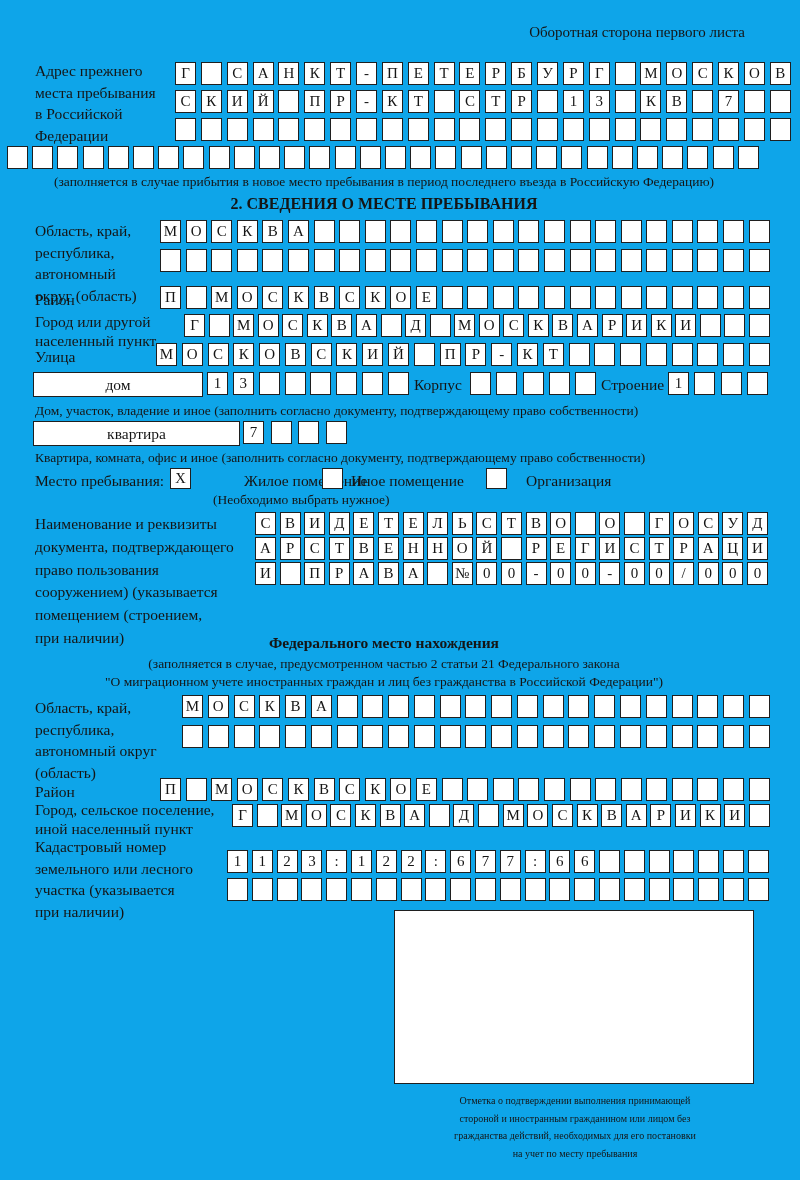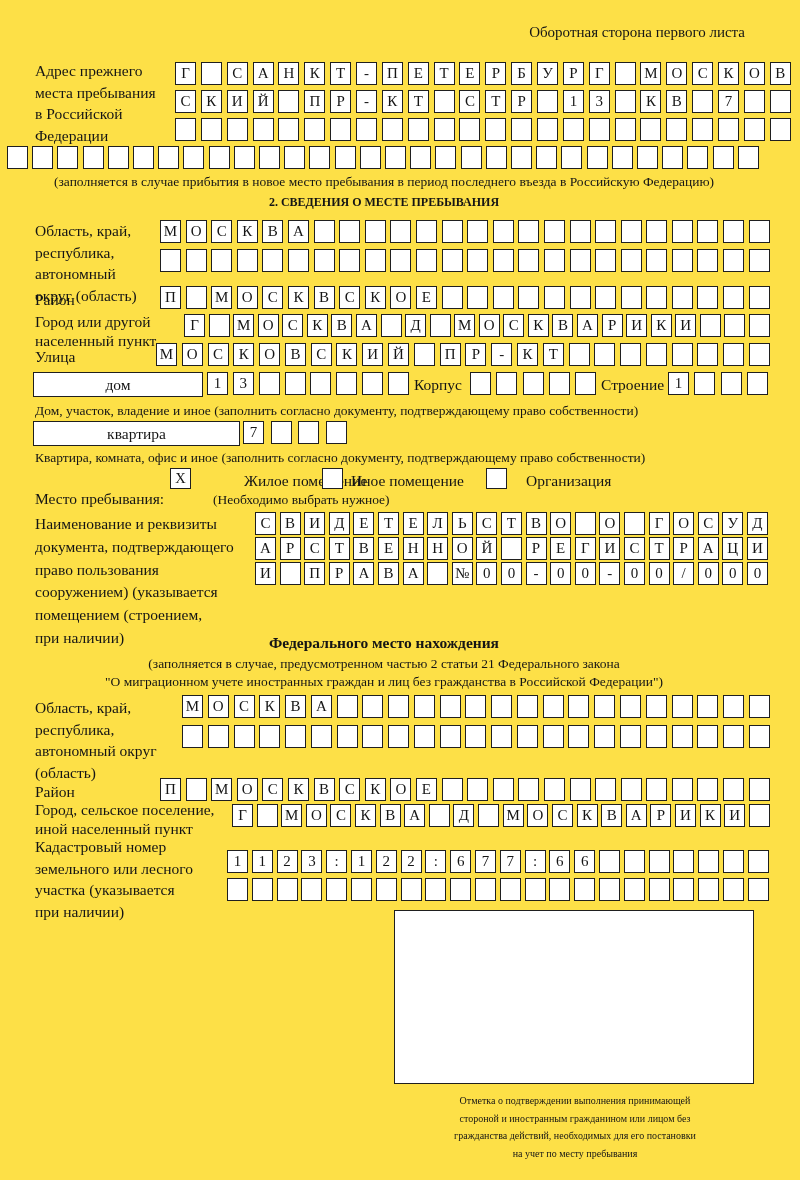--- a/index.html
+++ b/index.html
@@ -1,27 +1,27 @@
 <!DOCTYPE html>
 <html><head>
 <meta charset="utf-8">
 <style>
   html,body{margin:0;padding:0;background:#fff;}
-  .page{position:relative;width:800px;height:1180px;background:#fde047;overflow:hidden;
+  .page{position:relative;width:800px;height:1180px;background:#0ea5e9;overflow:hidden;
         font-family:"Liberation Serif",serif;color:#151515;}
   .abs{position:absolute;}
   .cells{position:absolute;display:flex;justify-content:space-between;}
   .cell{width:21px;height:23px;border:1.6px solid #1f1f1f;box-sizing:border-box;
         display:flex;align-items:center;justify-content:center;
         font-size:15px;line-height:1;background:#fff;}
   .lbl{font-size:15.5px;line-height:21.5px;white-space:nowrap;}
   .lines div{white-space:nowrap;}
   .note{font-size:13.5px;white-space:nowrap;text-align:center;}
   .center{left:0;width:768px;text-align:center;}
-  .title{font-weight:bold;font-size:12px;}
+  .title{font-weight:bold;font-size:16px;}
   .widebox{position:absolute;border:1.6px solid #1f1f1f;box-sizing:border-box;
         display:flex;align-items:center;justify-content:center;font-size:15.5px;background:#fff;}
   .chk{position:absolute;width:21px;height:21px;border:1.6px solid #1f1f1f;box-sizing:border-box;
         display:flex;align-items:center;justify-content:center;font-size:14.5px;background:#fff;}
   .stamp{position:absolute;border:1.8px solid #1f1f1f;background:#fff;}
 </style>
 </head>
 <body>
 
 <div class="page">
@@ -324,21 +324,21 @@
 
   <div class="widebox" style="left:33px;top:421px;width:207px;height:25px;">квартира</div>
   <div class="cells" style="left:243px;top:421px;width:104px;">
       <span class="cell">7</span>
       <span class="cell"></span>
       <span class="cell"></span>
       <span class="cell"></span>
     </div>
   <div class="abs note" style="left:35px;top:450px;">Квартира, комната, офис и иное (заполнить согласно документу, подтверждающему право собственности)</div>
 
-  <div class="abs lbl" style="left:35px;top:470px;margin-top:18px;">Место пребывания:</div>
+  <div class="abs lbl" style="left:35px;top:470px;">Место пребывания:</div>
   <div class="chk" style="left:170px;top:468px;">X</div>
   <div class="abs lbl" style="left:196px;top:470px;margin-left:48px;">Жилое помещение</div>
   <div class="chk" style="left:322px;top:468px;"></div>
   <div class="abs lbl" style="left:351px;top:470px;">Иное помещение</div>
   <div class="chk" style="left:486px;top:468px;"></div>
   <div class="abs lbl" style="left:526px;top:470px;">Организация</div>
   <div class="abs note" style="left:213px;top:492px;">(Необходимо выбрать нужное)</div>
 
   <div class="abs lbl lines" style="left:35px;top:513px;line-height:22.8px;">
       <div>Наименование и реквизиты</div>

